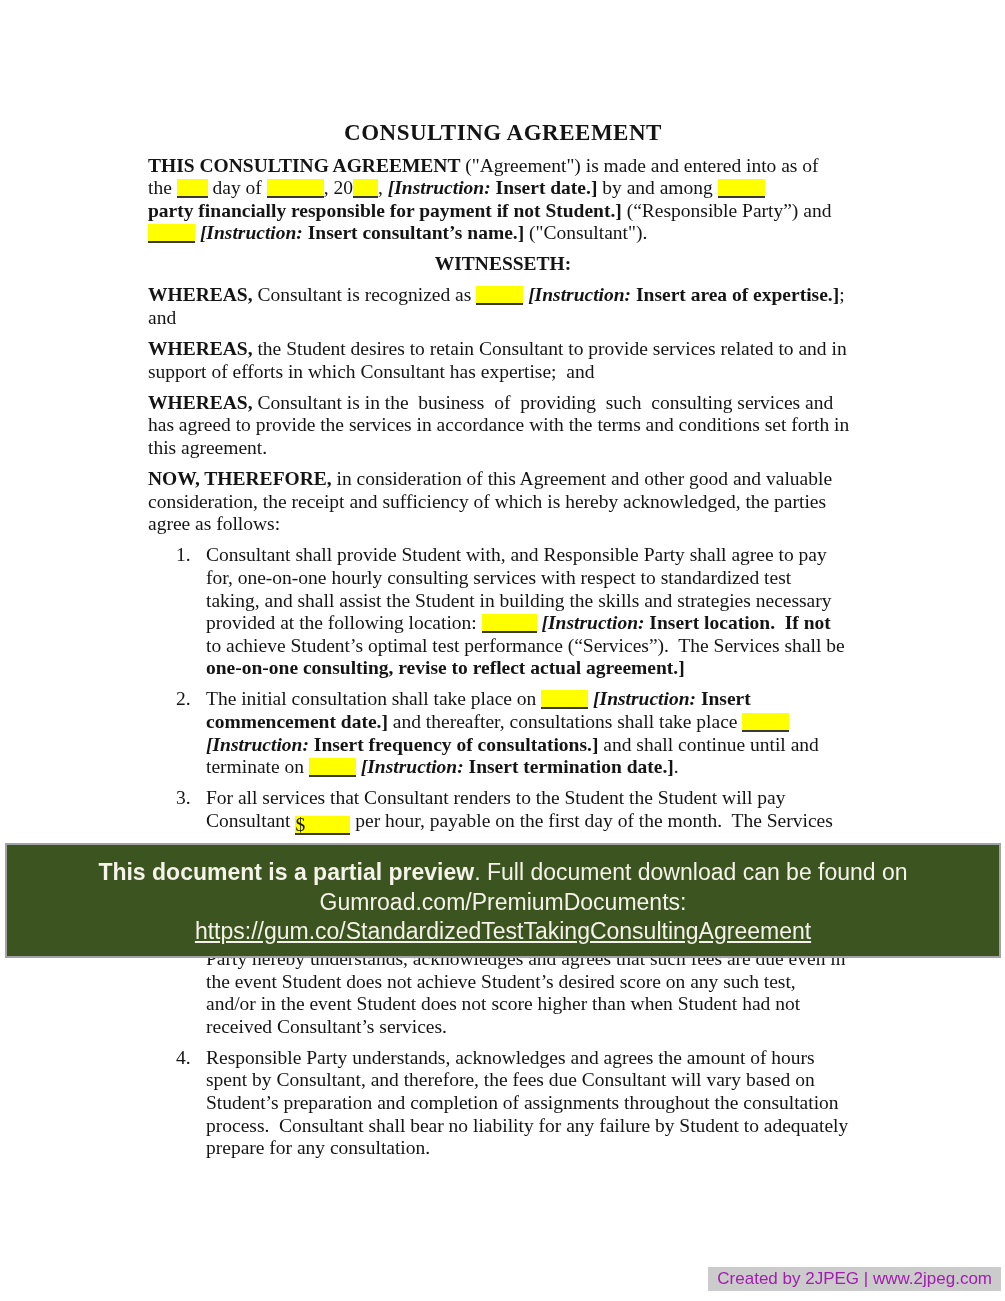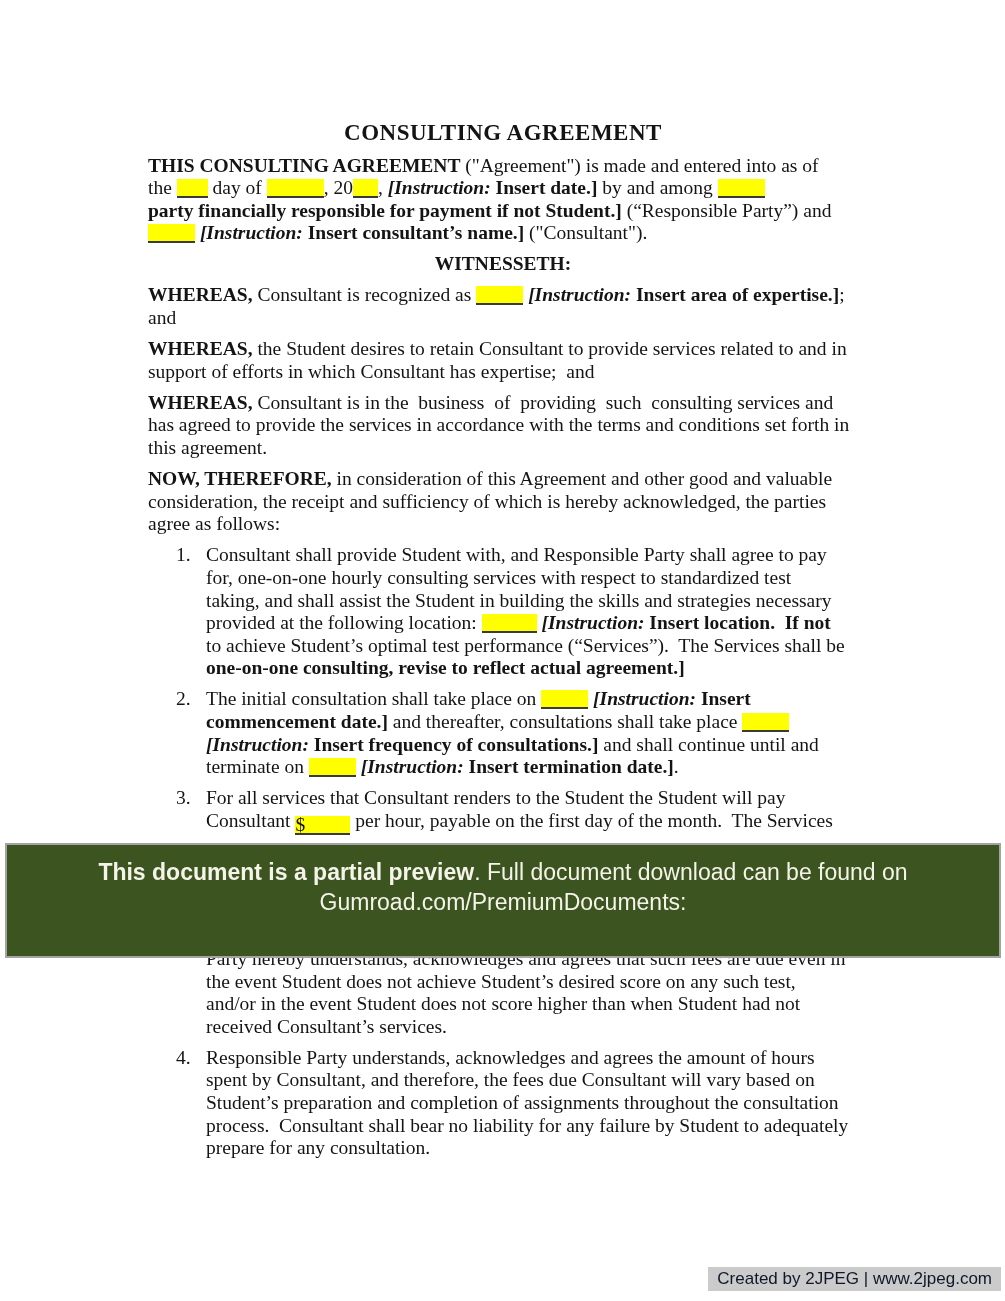--- a/index.html
+++ b/index.html
@@ -43,21 +43,21 @@
     font-family:"Liberation Sans","DejaVu Sans",sans-serif;
     font-size:23px;line-height:29.5px;
     text-align:center;
     padding-top:13px;
   }
   .banner .bb{font-weight:bold;}
   .banner a{color:#f5f3ea;text-decoration:underline;}
   .watermark{
     position:absolute;right:4px;bottom:10px;
     background:#cbcbcb;
-    color:#0f172a;
+    color:#a21caf;
     font-family:"Liberation Sans","DejaVu Sans",sans-serif;
     font-size:17px;line-height:19px;
     padding:2px 9px 3px 9px;
   }
 </style>
 </head>
 <body>
 
 <div class="page">
 
@@ -125,17 +125,18 @@
           <div class="line"><span class="">Student’s preparation and completion of assignments throughout the consultation</span></div>
           <div class="line"><span class="">process.  Consultant shall bear no liability for any failure by Student to adequately</span></div>
           <div class="line"><span class="">prepare for any consultation.</span></div>
         </div>
       </div>
   </div>
 
   <div class="banner">
     <div class="bline"><span class="bb">This document is a partial preview</span><span>. Full document download can be found on</span></div>
     <div class="bline">Gumroad.com/PremiumDocuments:</div>
+    <div class="bline"><a href="#">https://gum.co/StandardizedTestTakingConsultingAgreement</a></div>
   </div>
 
   <div class="watermark">Created by 2JPEG | www.2jpeg.com</div>
 
 </div>
 
 </body></html>

